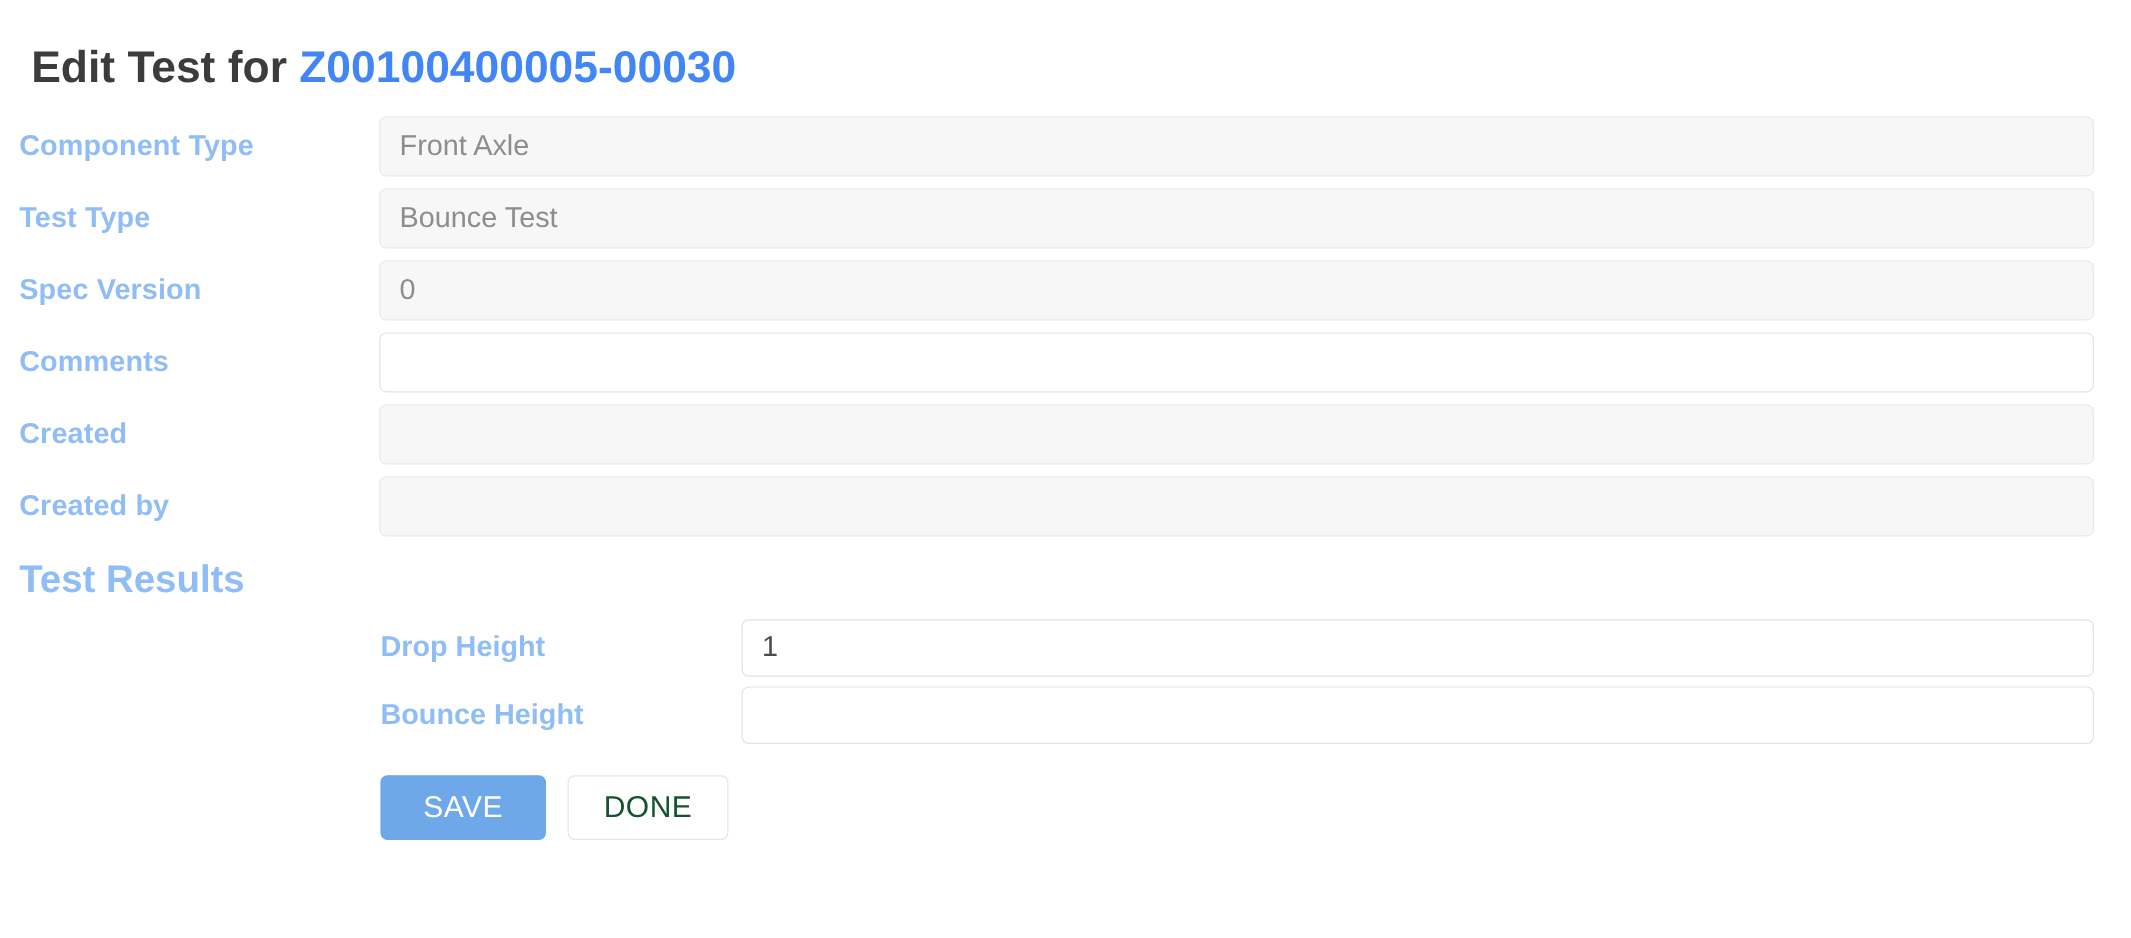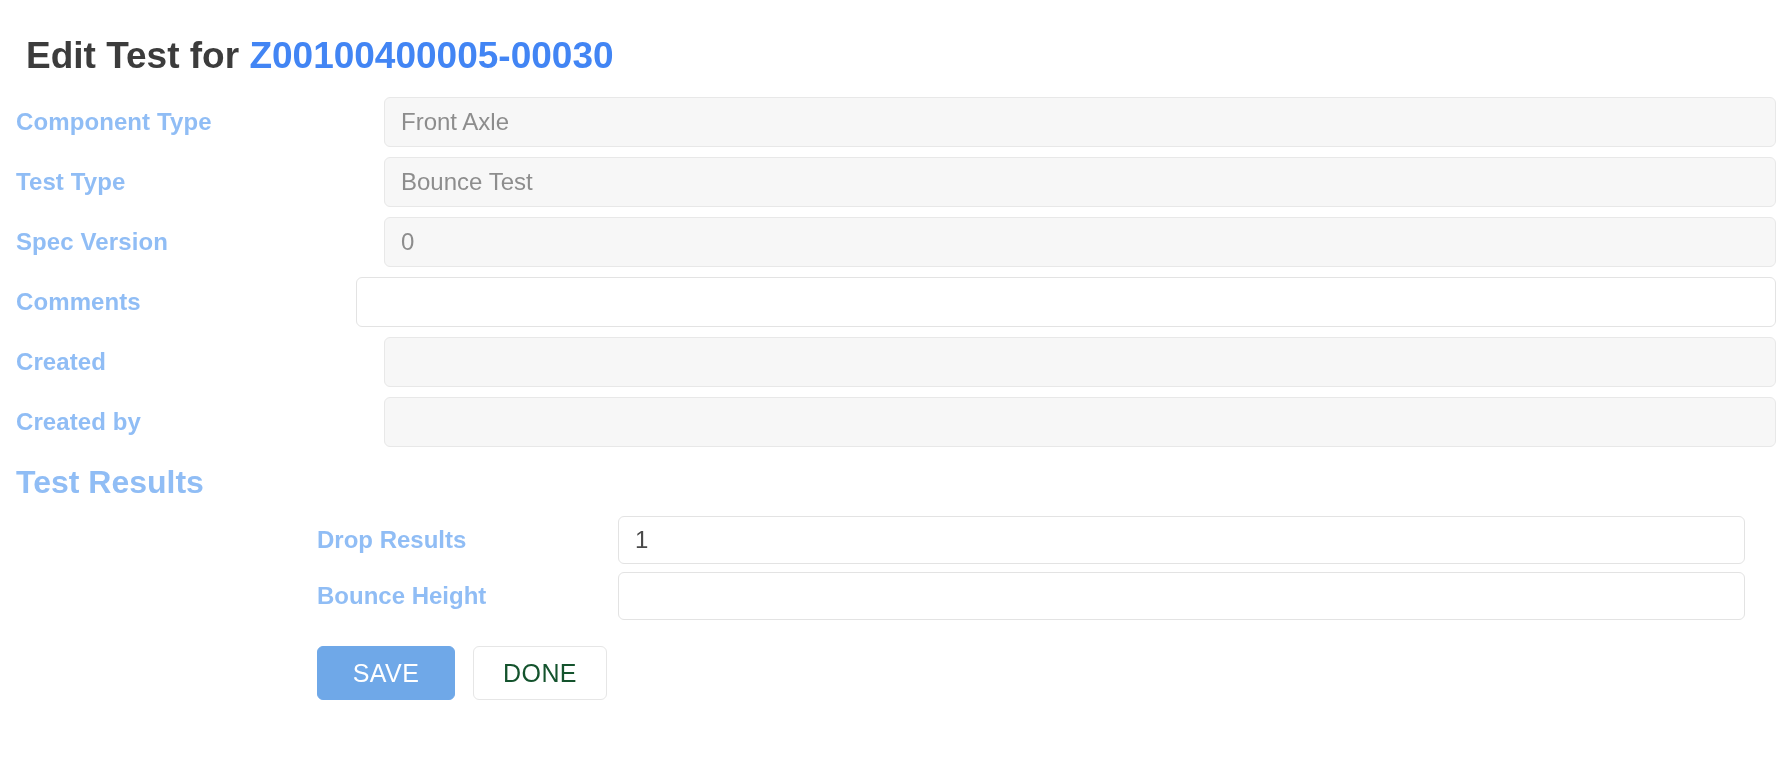--- a/index.html
+++ b/index.html
@@ -49,21 +49,20 @@
     position: absolute;
     left: 0;
     top: 92px;
     width: 1776px;
   }
 
   .form-row {
     display: flex;
     align-items: center;
     height: 60px;
-    gap: 40px;
   }
 
   .field-label {
     width: 316px;
     box-sizing: border-box;
     padding-left: 16px;
     font-size: 24px;
     font-weight: 700;
     color: #90bdf5;
     letter-spacing: 0.1px;
@@ -81,21 +80,20 @@
     font-family: "Liberation Sans", sans-serif;
     font-size: 24px;
     color: #4a4a4a;
     padding: 0 16px;
     outline: none;
   }
   .field-input.disabled {
     background: #f7f7f7;
     color: #8d8d8d;
     border-color: #e8e8e8;
-    margin-left: 28px;
   }
   .field-input::placeholder {
     color: #8d8d8d;
     opacity: 1;
   }
 
   
   .results-header-row {
     display: flex;
     align-items: center;
@@ -212,21 +210,21 @@
     <div class="form-row">
       <div class="field-label">Created by</div>
       <input class="field-input disabled" type="text" disabled="" value="" style="">
     </div>
 
     <div class="results-header-row">
       <div class="results-title">Test Results</div>
     </div>
 
     <div class="result-row">
-      <div class="result-label">Drop Results</div>
+      <div class="result-label">Drop Height</div>
       <input class="result-input" type="text" value="1" style="">
     </div>
 
     <div class="result-row">
       <div class="result-label">Bounce Height</div>
       <input class="result-input" type="text" value="" style="">
     </div>
 
     <div class="button-row">
       <button class="btn btn-save">SAVE</button>

